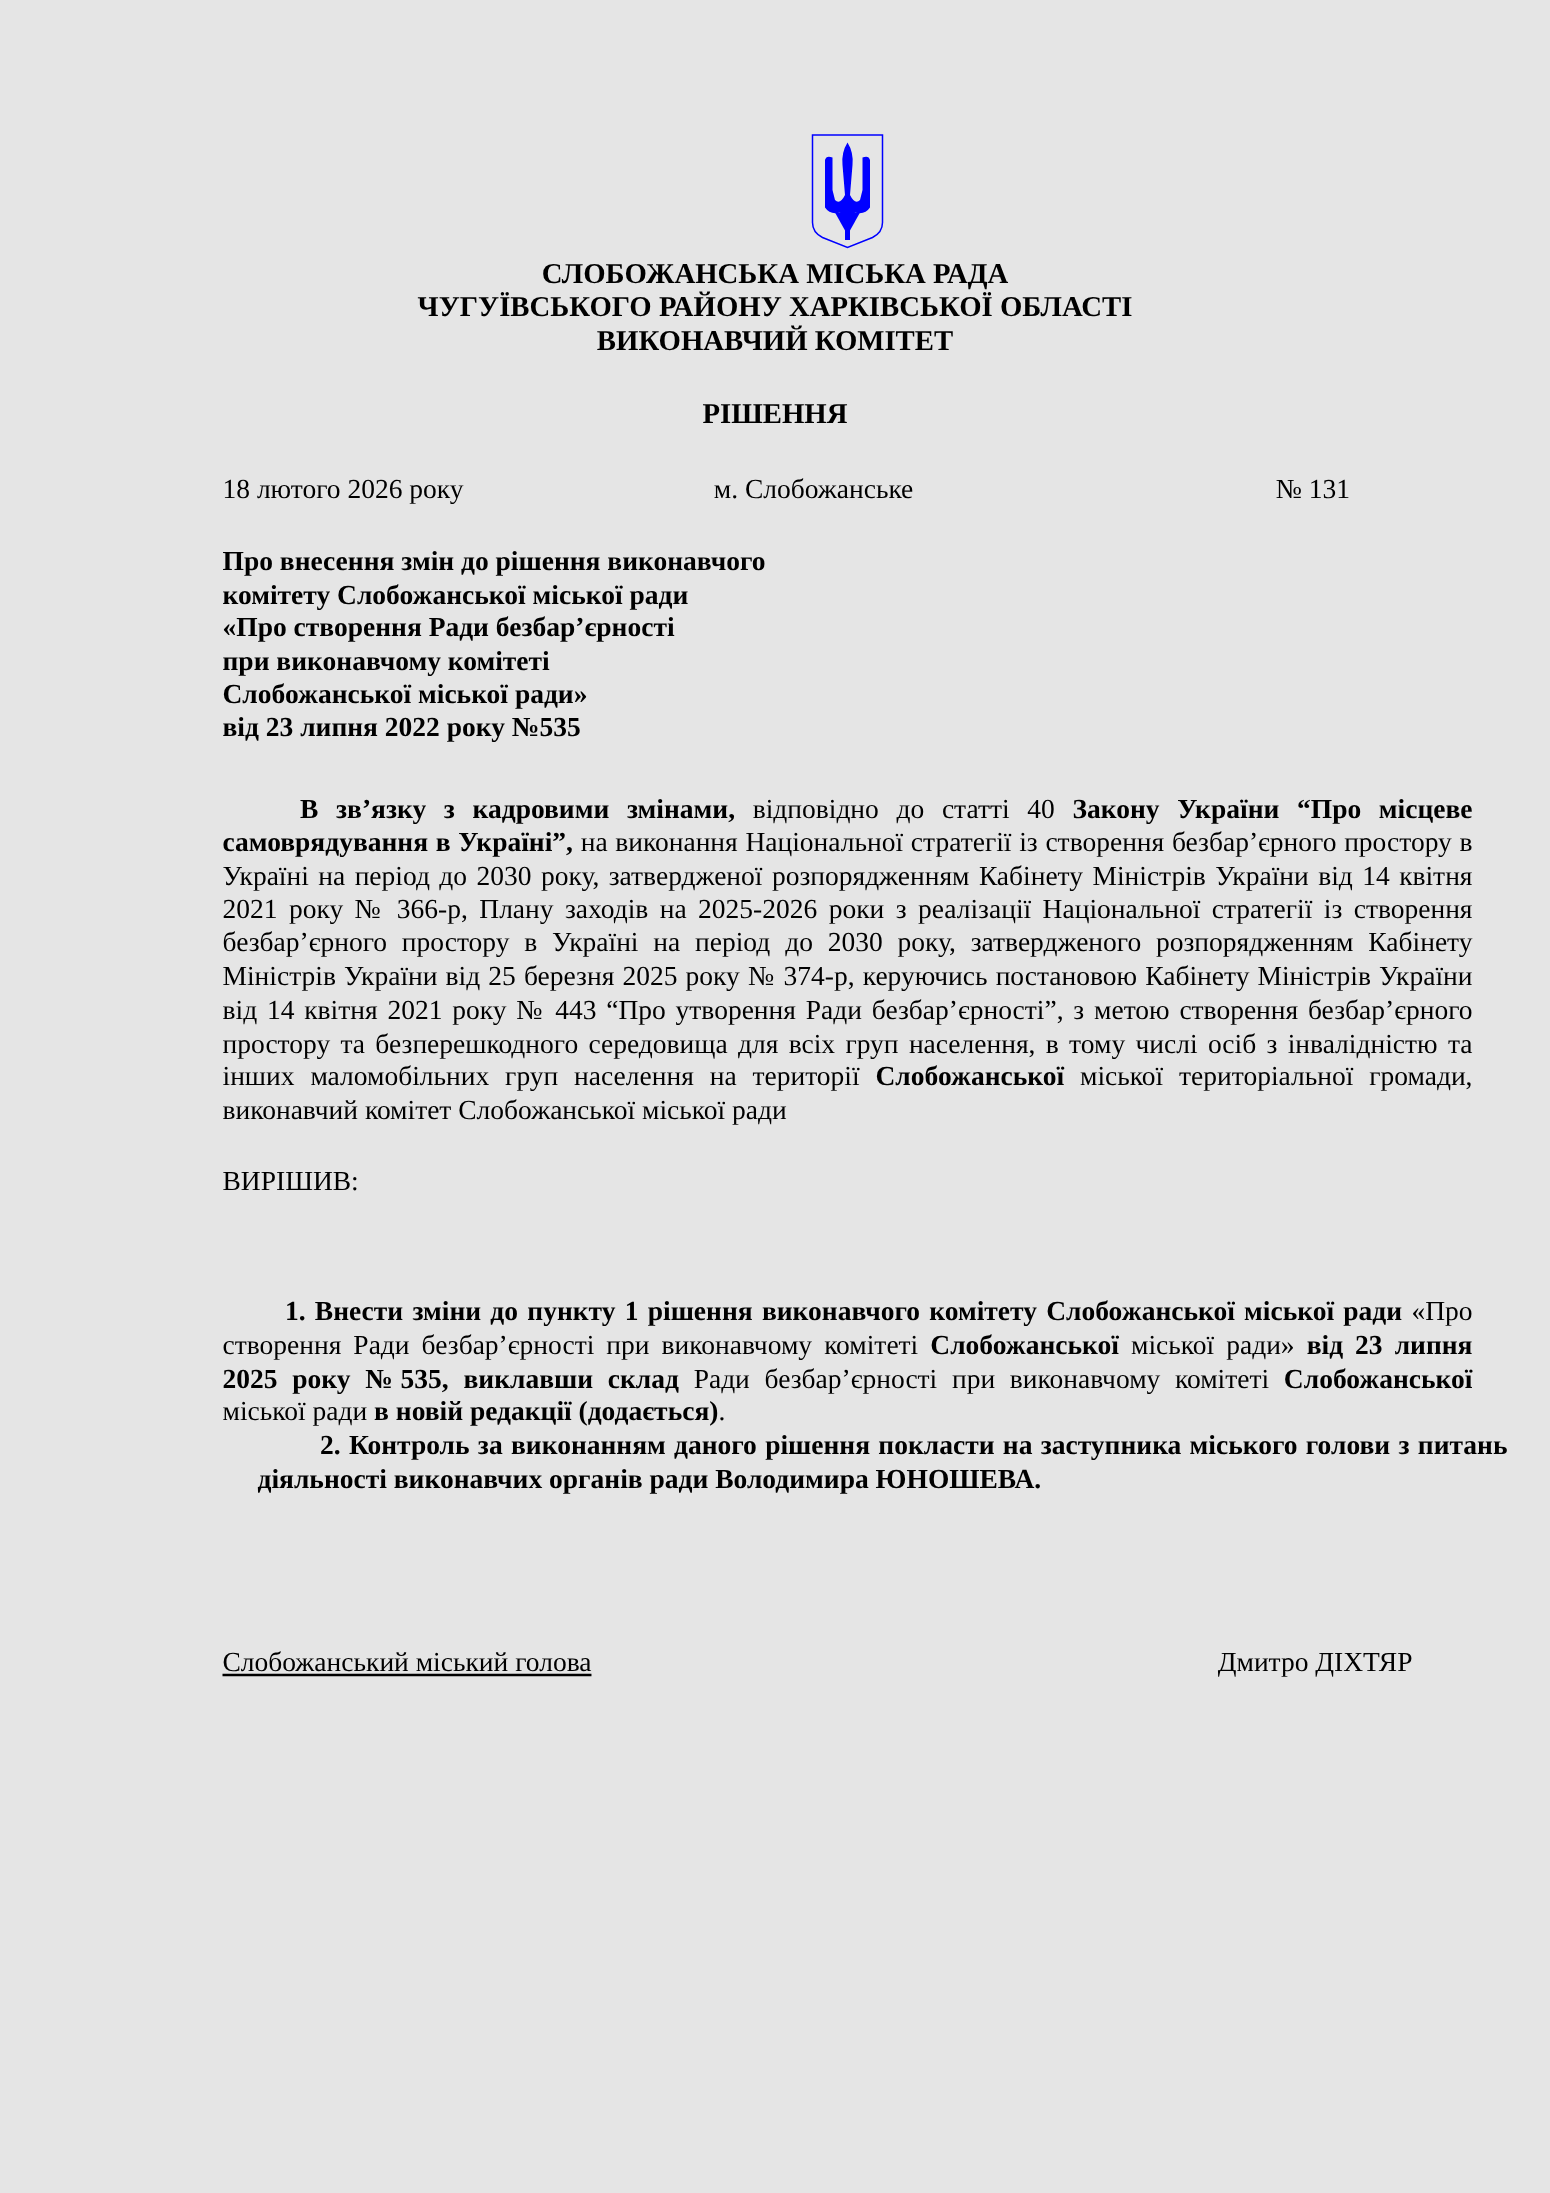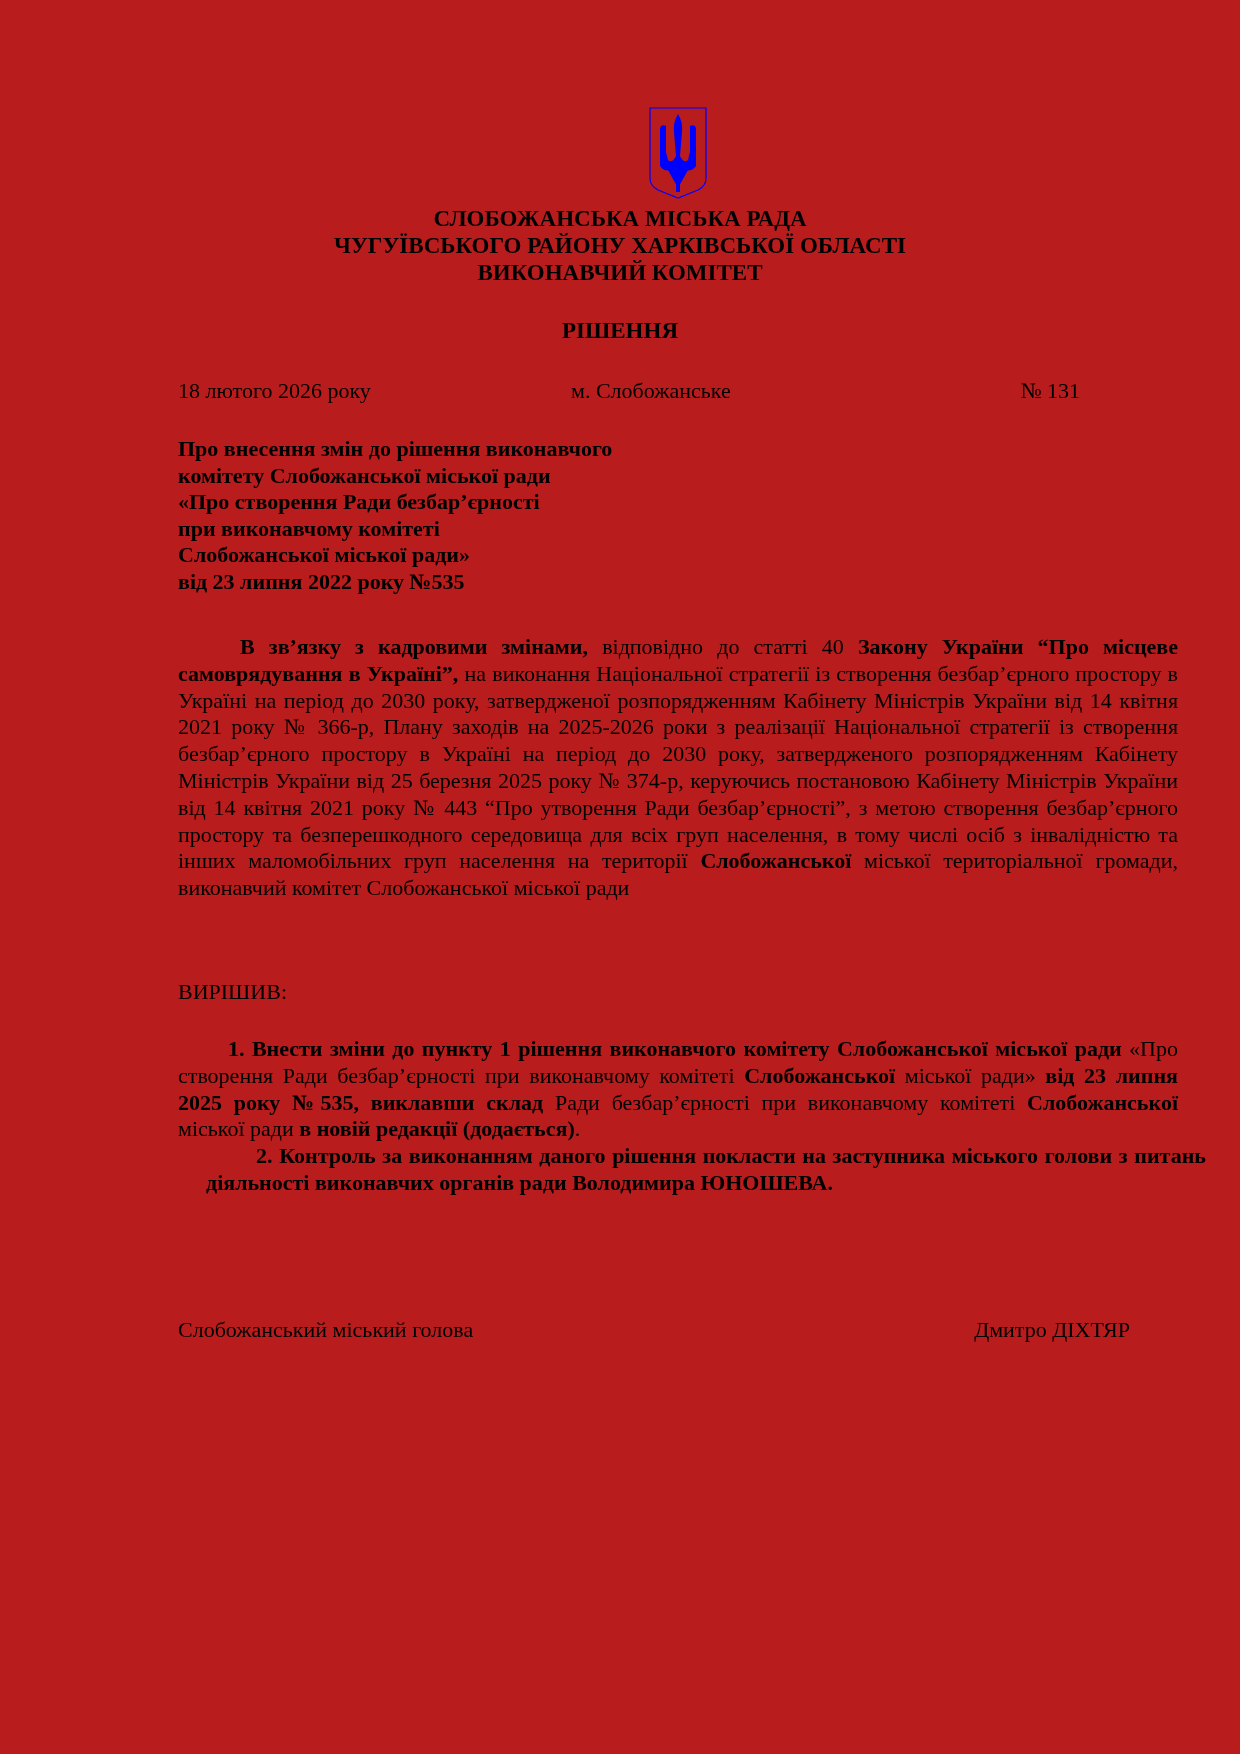--- a/index.html
+++ b/index.html
@@ -13,21 +13,21 @@
       position: relative;
       overflow: hidden;
       font-family: "Liberation Serif", "DejaVu Serif", serif;
       color: #000000;
     }
     .page {
       position: absolute;
       left: 0; top: 0;
       width: 1240px;
       height: 1754px;
-      background: #b91c1c;
+      background: #e5e5e5;
     }
     .emblem {
       position: absolute;
       left: 646px;
       top: 104px;
       width: 64px;
       height: 96px;
     }
     .header {
       position: absolute;
@@ -64,35 +64,35 @@
     }
     .body-text {
       position: absolute;
       left: 178px;
       width: 1000px;
       font-size: 22px;
       line-height: 26.8px;
       text-align: justify;
     }
     .preamble { top: 634px; text-indent: 62px; }
-    .resolved { top: 979px; }
+    .resolved { top: 932px; }
     .item1 { top: 1036px; text-indent: 50px; }
     .item2 { top: 1143px; text-indent: 50px; margin-left: 28px; }
     .b { font-weight: bold; }
     .signature {
       position: absolute;
       top: 1316px;
       left: 178px;
       width: 952px;
       height: 28px;
       font-size: 22px;
       line-height: 28px;
     }
     .signature span { position: absolute; top: 0; white-space: nowrap; }
-    .sig-title { left: 0; }
+    .sig-title { left: 0; text-decoration: underline; }
     .sig-name { right: 0; }
   </style>
 </head>
 <body>
 
 <div class="page">
 
   <svg class="emblem" viewBox="0 0 64 96" xmlns="http://www.w3.org/2000/svg">
     <path d="M4 4 L60 4 L60 74 Q60 82 52 86 L32 94 L12 86 Q4 82 4 74 Z" fill="none" stroke="#0000ff" stroke-width="1.2"></path>
     <path d="M32 10 Q27 18 28 28 L30 52 Q26 60 22 56 L20 48 L20 22 Q15 20 14 24 L14 62 Q18 68 26 66 L32 76 L38 66 Q46 68 50 62 L50 24 Q49 20 44 22 L44 48 L42 56 Q38 60 34 52 L36 28 Q37 18 32 10 Z" fill="#0000ff"></path>

